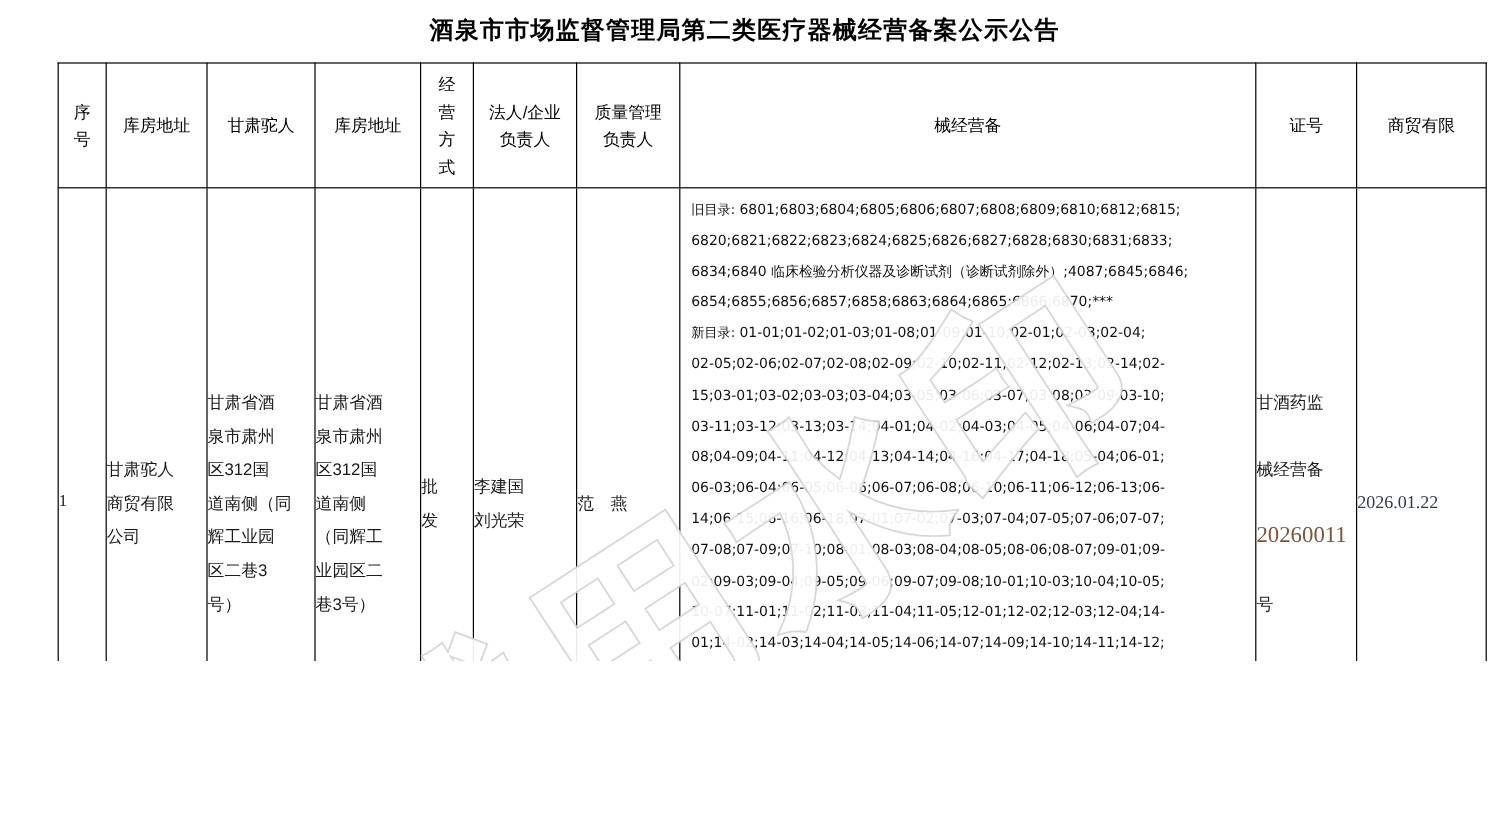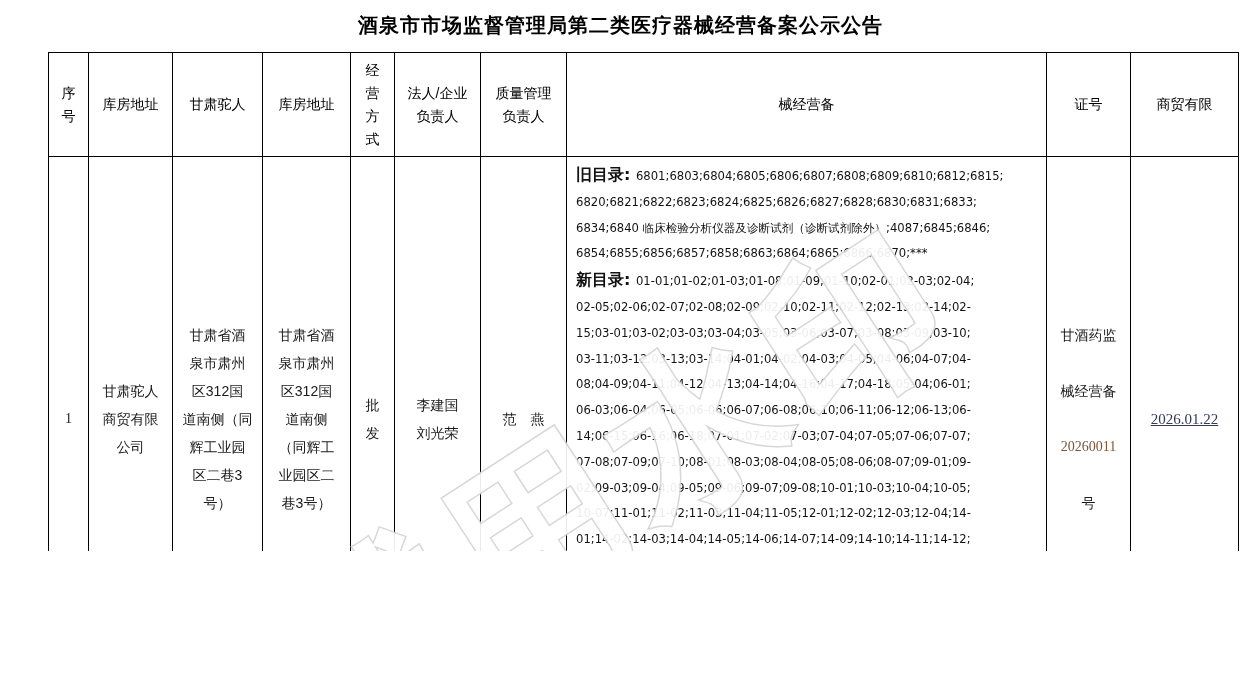--- a/index.html
+++ b/index.html
@@ -15,32 +15,32 @@
     position:absolute; left:48px; top:52px; width:1190px;
     border-collapse:collapse; table-layout:fixed;
   }
   .doc-table th, .doc-table td { border:1px solid #000; padding:0; }
   .doc-table th {
     height:103px; font-size:14px; font-weight:normal; color:#000;
     text-align:center; vertical-align:middle; white-space:pre-line; line-height:23px;
   }
   .doc-table tbody tr { height:524px; }
   td.c {
-    text-align:center; vertical-align:middle; font-size:14px;
+    text-align:left; vertical-align:middle; font-size:14px;
     line-height:28px; white-space:pre-line; color:#1a1a1a;
   }
   .serif { font-family:"Liberation Serif", serif; }
   td.scope-cell { vertical-align:top; text-align:left; padding:5px 8px 0 9px; }
   .scope-line {
     font-size:11.6px; line-height:25.8px; white-space:nowrap;
     font-family:"DejaVu Sans", sans-serif; color:#111;
   }
-  .scope-label { font-weight:bold; font-size:16px; }
-  .cert-num { color:#7d5636; font-size:14px; }
-  td.date-cell { font-size:15px; color:#303a55;text-decoration:underline; }
+  .scope-label { font-weight:normal; font-size:11px; }
+  .cert-num { color:#7d5636; font-size:19px; }
+  td.date-cell { font-size:15px; color:#303a55; }
   svg.watermark { position:absolute; left:0; top:0; pointer-events:none; }
 </style>
 </head>
 <body>
 
 <div class="page">
 
   <div class="title">酒泉市市场监督管理局第二类医疗器械经营备案公示公告</div>
 
   <table class="doc-table">

